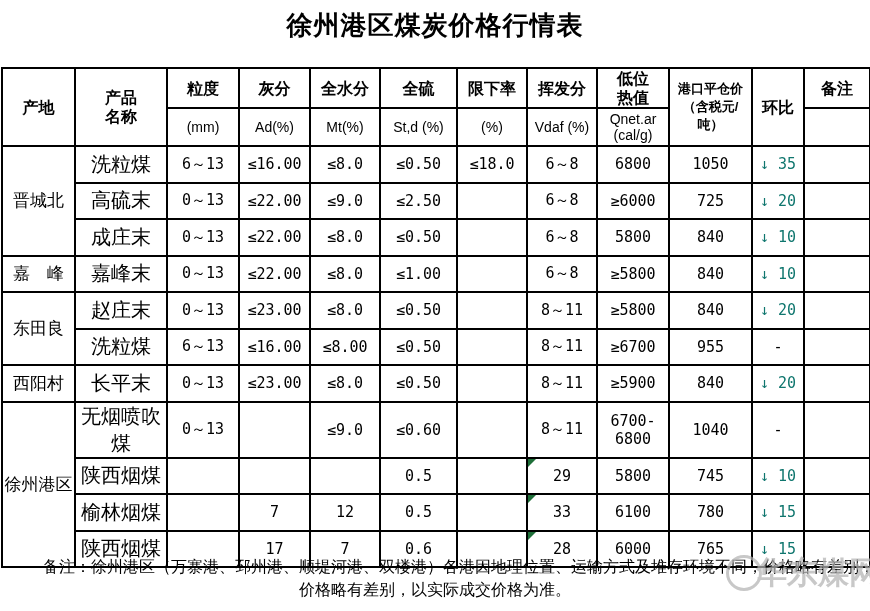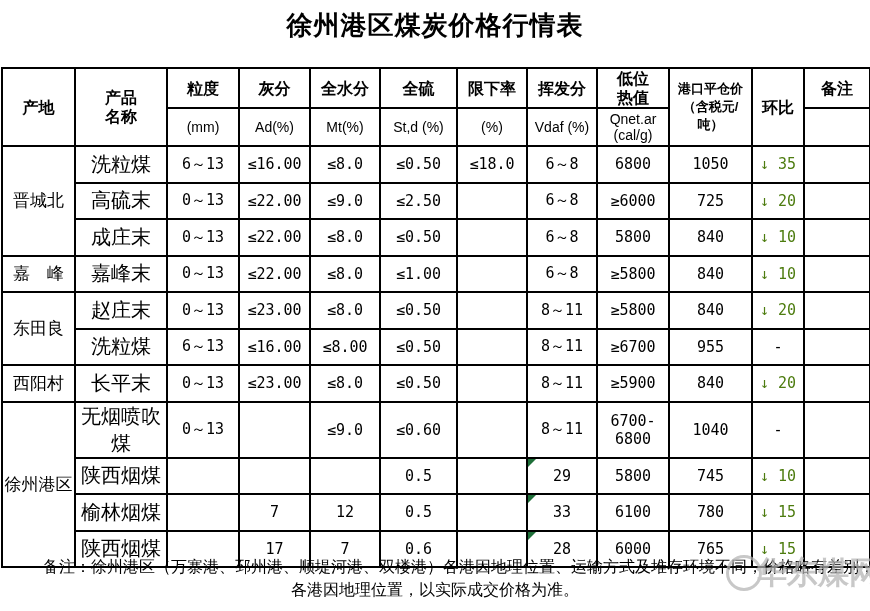--- a/index.html
+++ b/index.html
@@ -29,21 +29,21 @@
   .hdr-cn { font-size:16px; font-weight:bold; white-space:pre-line; line-height:19px; }
   .hdr-unit {
     font-size:14px; font-weight:normal; white-space:pre-line; line-height:16px;
     font-family:Liberation Sans, sans-serif;
     margin-top:48px;
   }
   .hdr-price { font-size:13px; font-weight:bold; white-space:pre-line; line-height:18px; }
   td.cn  { font-size:20px; }
   td.num { font-size:15px; font-family:"DejaVu Sans Mono", monospace; }
   td.origin { font-size:17px; }
-  td.chg-down { color:#4d7c0f; }
+  td.chg-down { color:#0f766e; }
   td.flag { position:relative; }
   td.flag::before {
     content:""; position:absolute; top:0; left:0; width:0; height:0;
     border-top:8px solid #1e6f39; border-right:8px solid transparent;
   }
   .footer-line1 {
     position:absolute; top:557px; left:43px; font-size:16px; white-space:nowrap;
   }
   .footer-line2 {
     position:absolute; top:580px; left:0; width:870px; text-align:center; font-size:16px;
@@ -260,20 +260,20 @@
         <td class="num flag">28</td>
         <td class="num">6000</td>
         <td class="num">765</td>
         <td class="num chg-down">↓ 15</td>
         <td class="num"></td>
       </tr>
     </tbody>
   </table>
 
   <div class="footer-line1">备注：徐州港区（万寨港、邳州港、顺堤河港、双楼港）各港因地理位置、运输方式及堆存环境不同，价格略有差别，</div>
-  <div class="footer-line2">各港因地理位置，以实际成交价格为准。</div>
+  <div class="footer-line2">价格略有差别，以实际成交价格为准。</div>
 
   <div class="watermark">
     <span class="wm-circle"></span>
     <span class="wm-text">华东煤网</span>
   </div>
 
 </div>
 
 </body></html>

